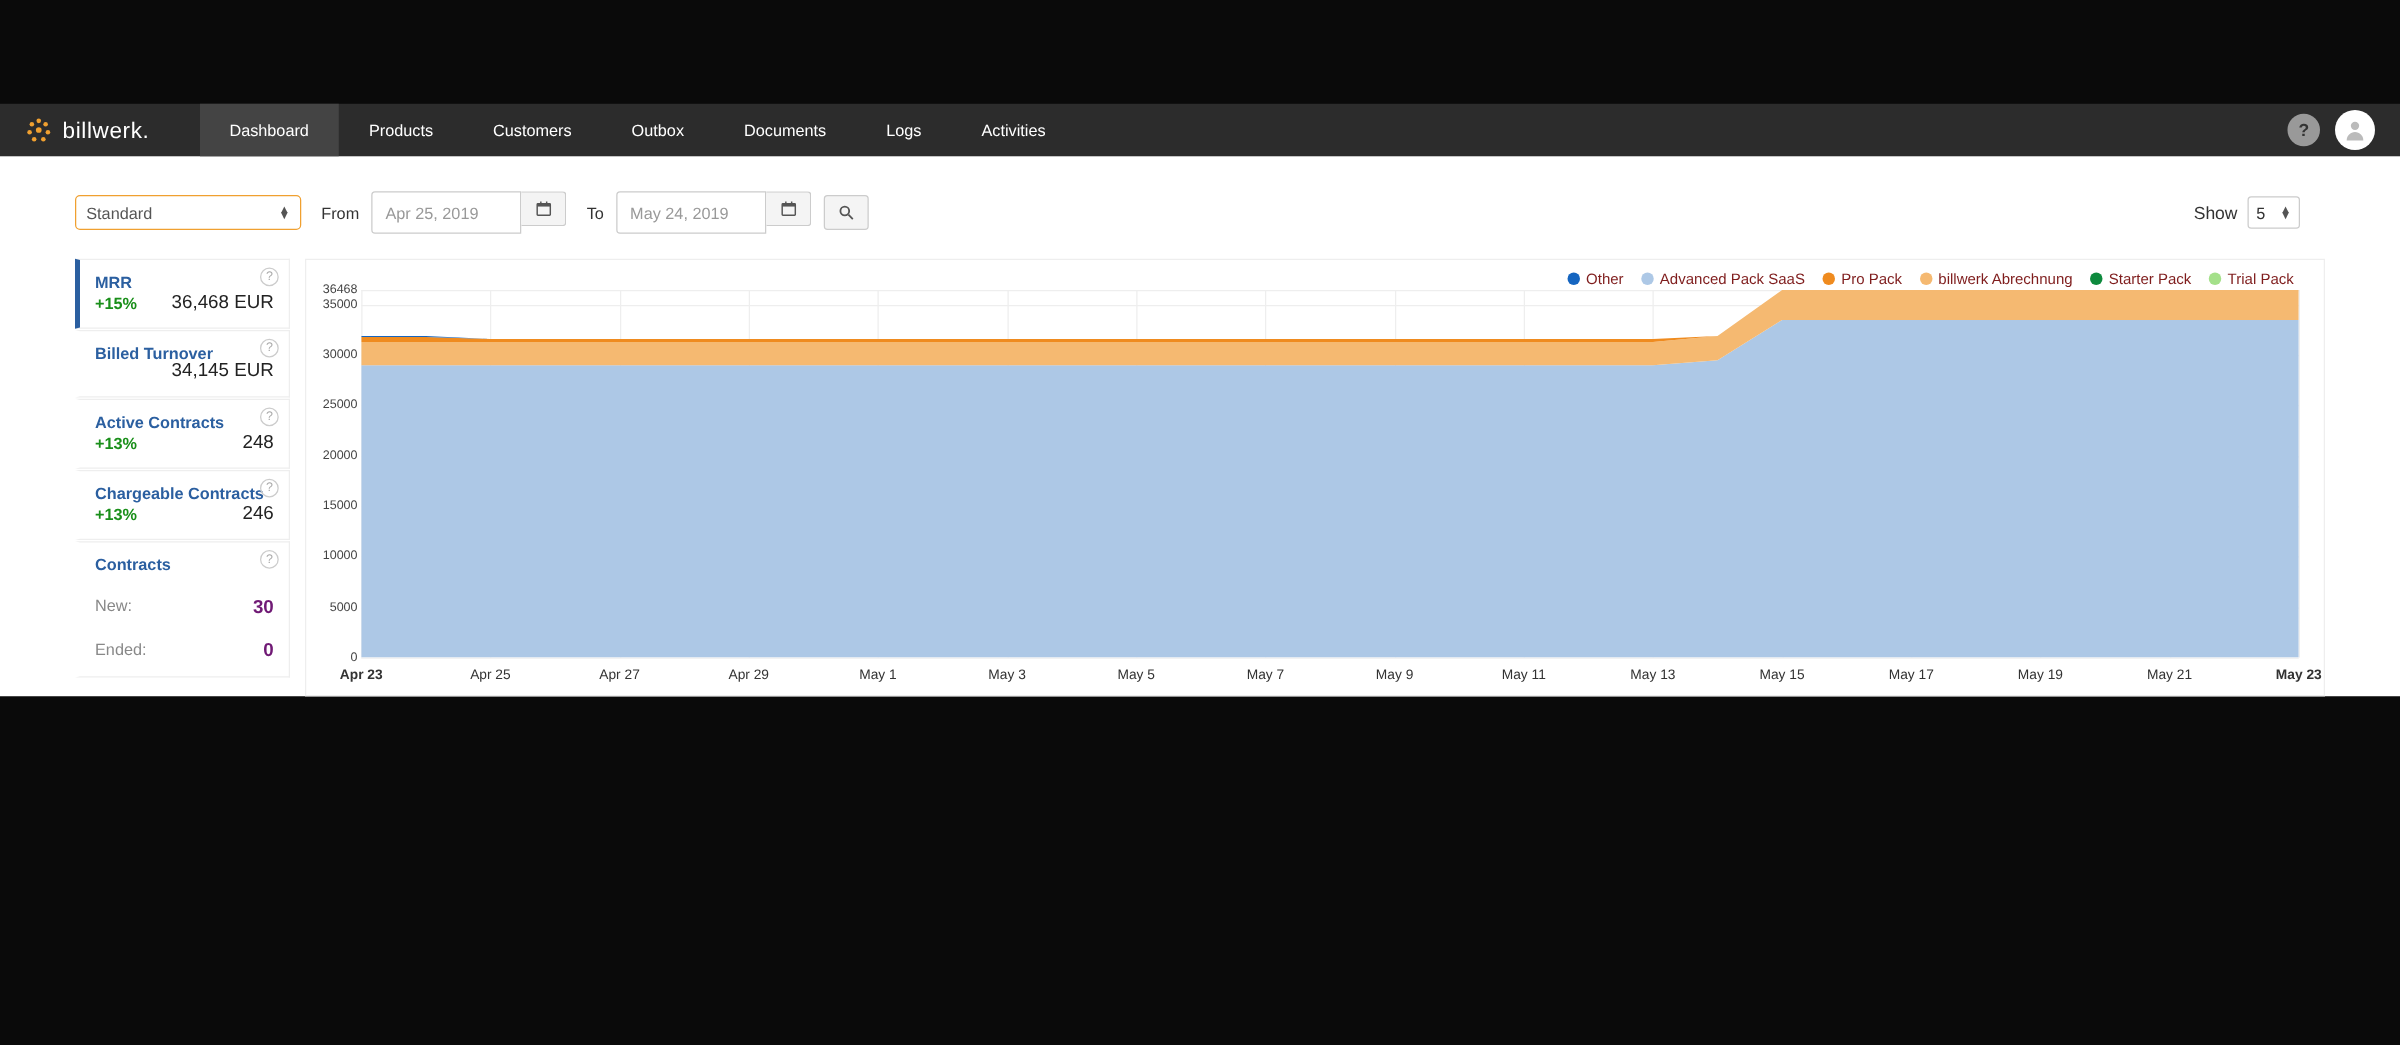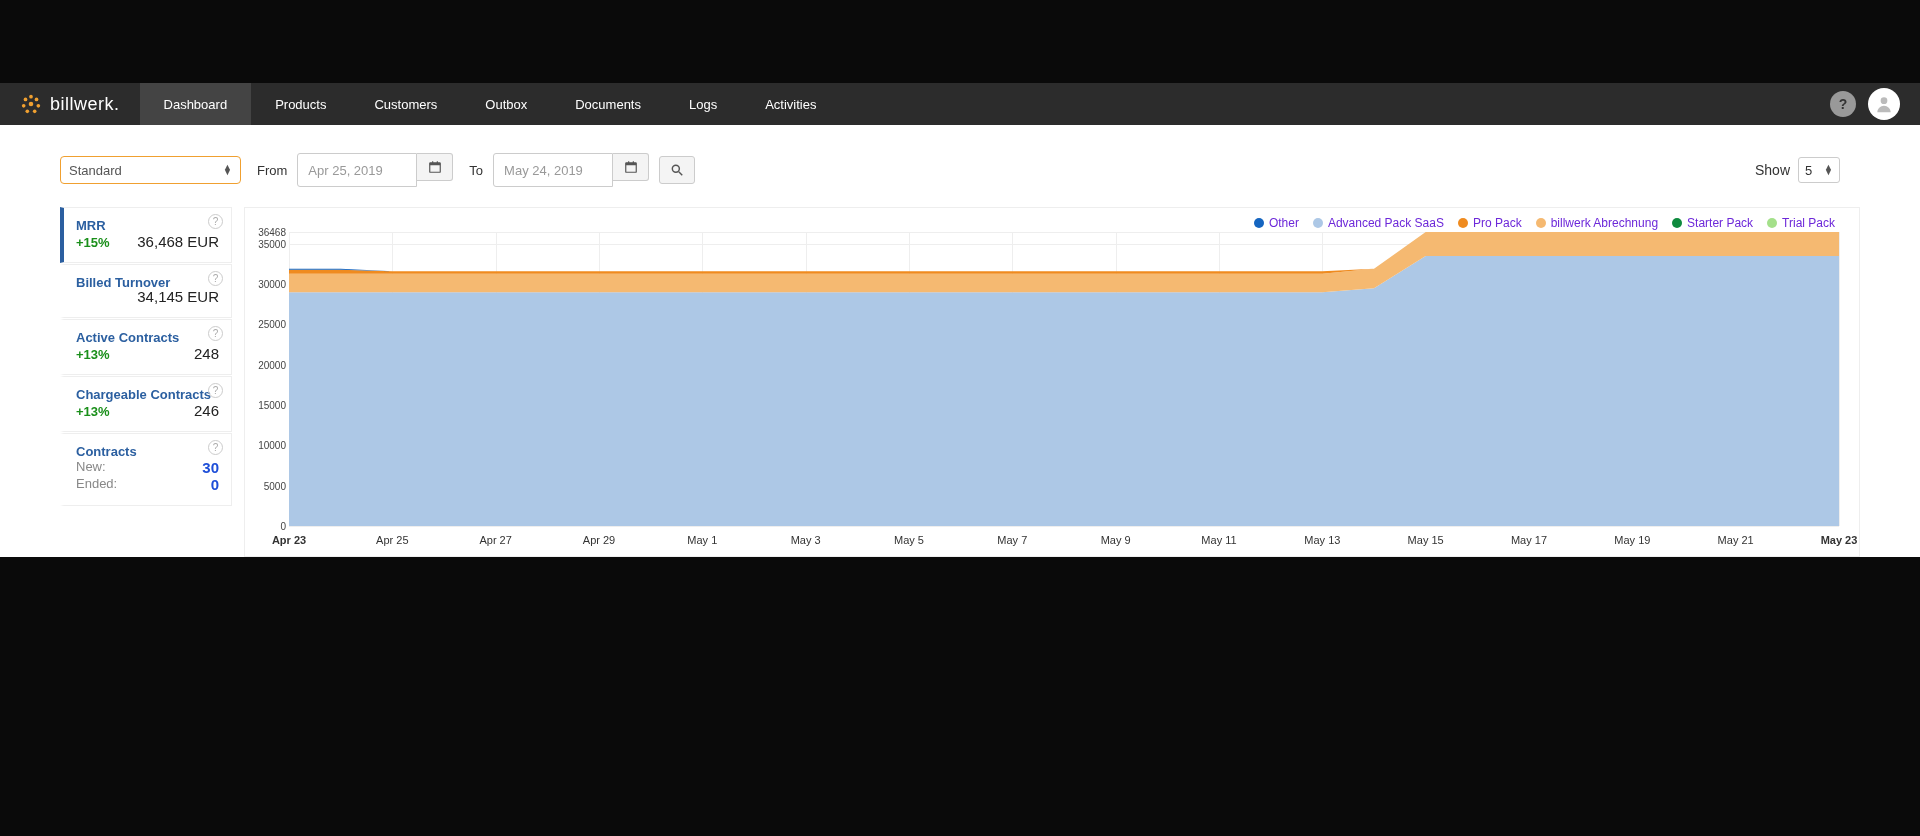--- a/index.html
+++ b/index.html
@@ -3,21 +3,21 @@
 <meta charset="utf-8">
 <style>
 * { box-sizing: border-box; margin: 0; padding: 0; }
 body { font-family: Arial, Helvetica, sans-serif; background: #0a0a0a; width: 1920px; height: 836px; overflow: hidden; }
 
 .black-band-top { height: 83px; background: #0a0a0a; }
 .navbar { height: 42px; background: #2c2c2c; display: flex; align-items: stretch; }
 .logo { display: flex; align-items: center; padding: 0 20px; color: #fff; font-size: 18px; font-weight: 400; letter-spacing: 0.5px; }
 .logo-icon { width: 22px; height: 22px; margin-right: 8px; position: relative; }
 .logo-icon svg { width: 100%; height: 100%; }
-.nav-items { display: flex; }
+.nav-items { display: flex; margin-left: 20px; }
 .nav-item { display: flex; align-items: center; padding: 0 24px; color: #fff; font-size: 13px; cursor: pointer; }
 .nav-item.active { background: #444; }
 .nav-right { margin-left: auto; display: flex; align-items: center; padding-right: 20px; gap: 12px; }
 .help-icon { width: 26px; height: 26px; border-radius: 50%; background: #999; color: #333; display: flex; align-items: center; justify-content: center; font-size: 14px; font-weight: bold; cursor: pointer; }
 .avatar-icon { width: 32px; height: 32px; border-radius: 50%; background: #fff; display: flex; align-items: center; justify-content: center; cursor: pointer; }
 
 .content-area { background: #fff; padding: 28px 60px 0 60px; }
 
 .toolbar { display: flex; align-items: center; gap: 10px; margin-bottom: 20px; }
 .select-standard { display: flex; align-items: center; justify-content: space-between; width: 181px; height: 28px; border: 1px solid #f0a030; border-radius: 4px; background: #fff; padding: 0 8px; font-size: 13px; color: #555; cursor: pointer; }
@@ -40,26 +40,26 @@
 
 .dashboard-row { display: flex; gap: 12px; align-items: flex-start; }
 
 .sidebar { width: 172px; }
 .kpi { background: #fff; border: 1px solid #eee; border-left: 4px solid transparent; padding: 10px 12px 12px 12px; position: relative; margin-bottom: 1px; cursor: pointer; }
 .kpi.active { border-left-color: #2b5fa0; }
 .kpi-title { color: #2b5fa0; font-size: 13px; font-weight: bold; }
 .kpi-help { position: absolute; top: 6px; right: 8px; width: 15px; height: 15px; border: 1px solid #ccc; border-radius: 50%; font-size: 10px; color: #aaa; display: flex; align-items: center; justify-content: center; cursor: pointer; }
 .kpi-sub { color: #1a8f1a; font-size: 13px; font-weight: bold; margin-top: 2px; }
 .kpi-value { position: absolute; right: 12px; bottom: 12px; font-size: 15px; font-weight: normal; color: #222; }
-.kpi-row { display: flex; justify-content: space-between; font-size: 13px; color: #888; margin-top: 0; }
-.kpi-row .v { font-weight: bold; color: #1d4ed8; font-size: 15px; }
+.kpi-row { display: flex; justify-content: space-between; font-size: 13px; color: #888; margin-top: 18px; }
+.kpi-row .v { font-weight: bold; color: #701a75; font-size: 15px; }
 
 .chart-panel { flex: 1; border: 1px solid #eee; background: #fff; padding: 8px 20px 10px 6px; position: relative; height: 350px; }
 
-.legend { position: absolute; top: 8px; right: 24px; display: flex; gap: 14px; font-size: 12px; color: #6d28d9; }
+.legend { position: absolute; top: 8px; right: 24px; display: flex; gap: 14px; font-size: 12px; color: #7f1d1d; }
 .legend-item { display: flex; align-items: center; gap: 5px; cursor: pointer; }
 .legend-swatch { width: 10px; height: 10px; border-radius: 50%; }
 
 .chart-body { position: absolute; left: 44px; right: 20px; top: 24px; bottom: 30px; }
 .y-axis { position: absolute; left: -40px; top: 0; bottom: 0; width: 40px; }
 .y-tick { position: absolute; width: 100%; text-align: right; font-size: 10px; color: #444; padding-right: 3px; transform: translateY(-50%); }
 .grid { position: absolute; inset: 0; }
 .grid-h, .grid-v { position: absolute; background: #eee; }
 .grid-h { height: 1px; left: 0; right: 0; }
 .grid-v { width: 1px; top: 0; bottom: 0; }

